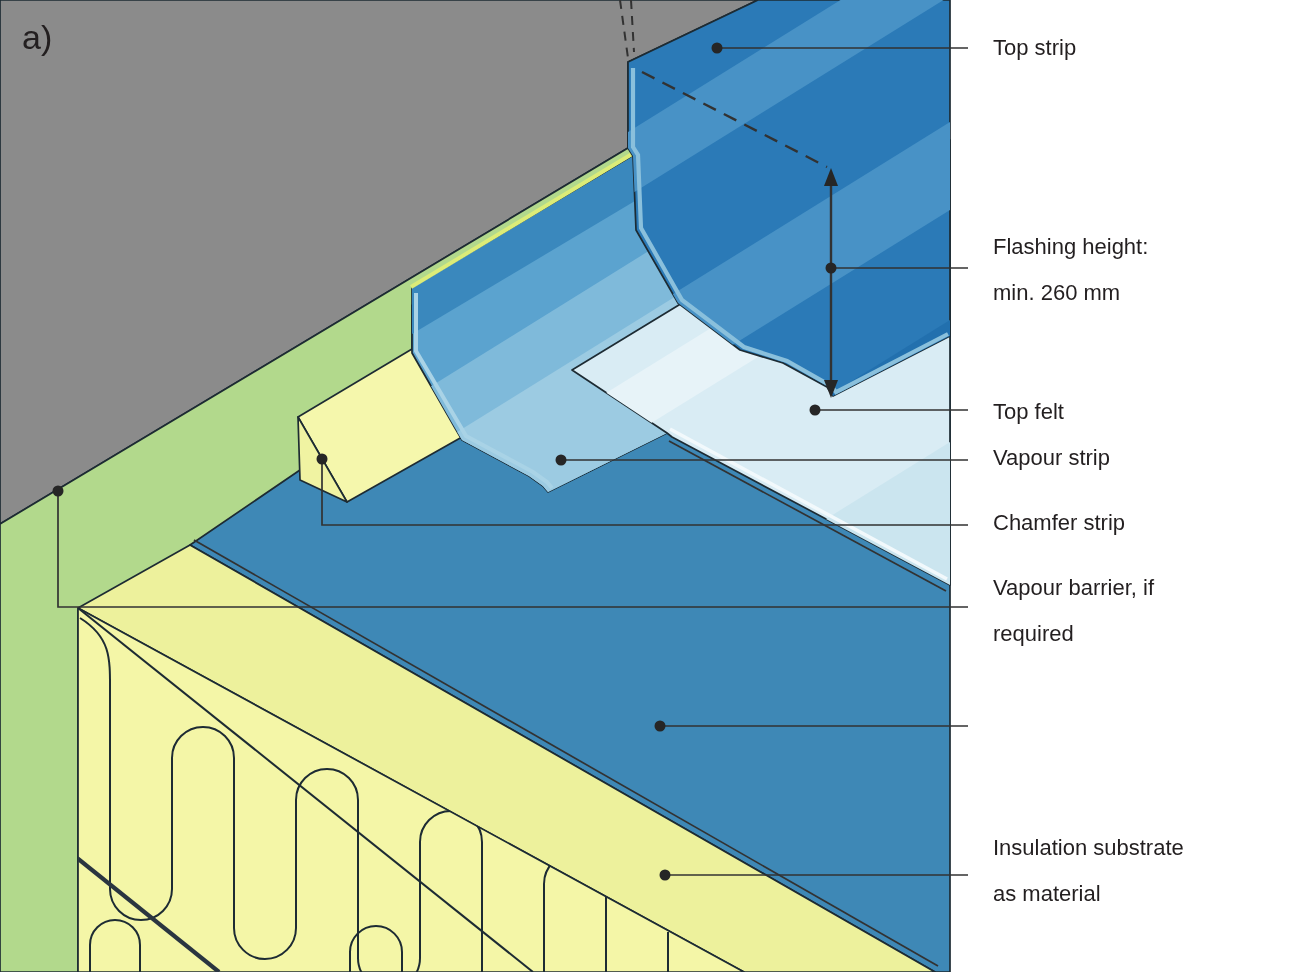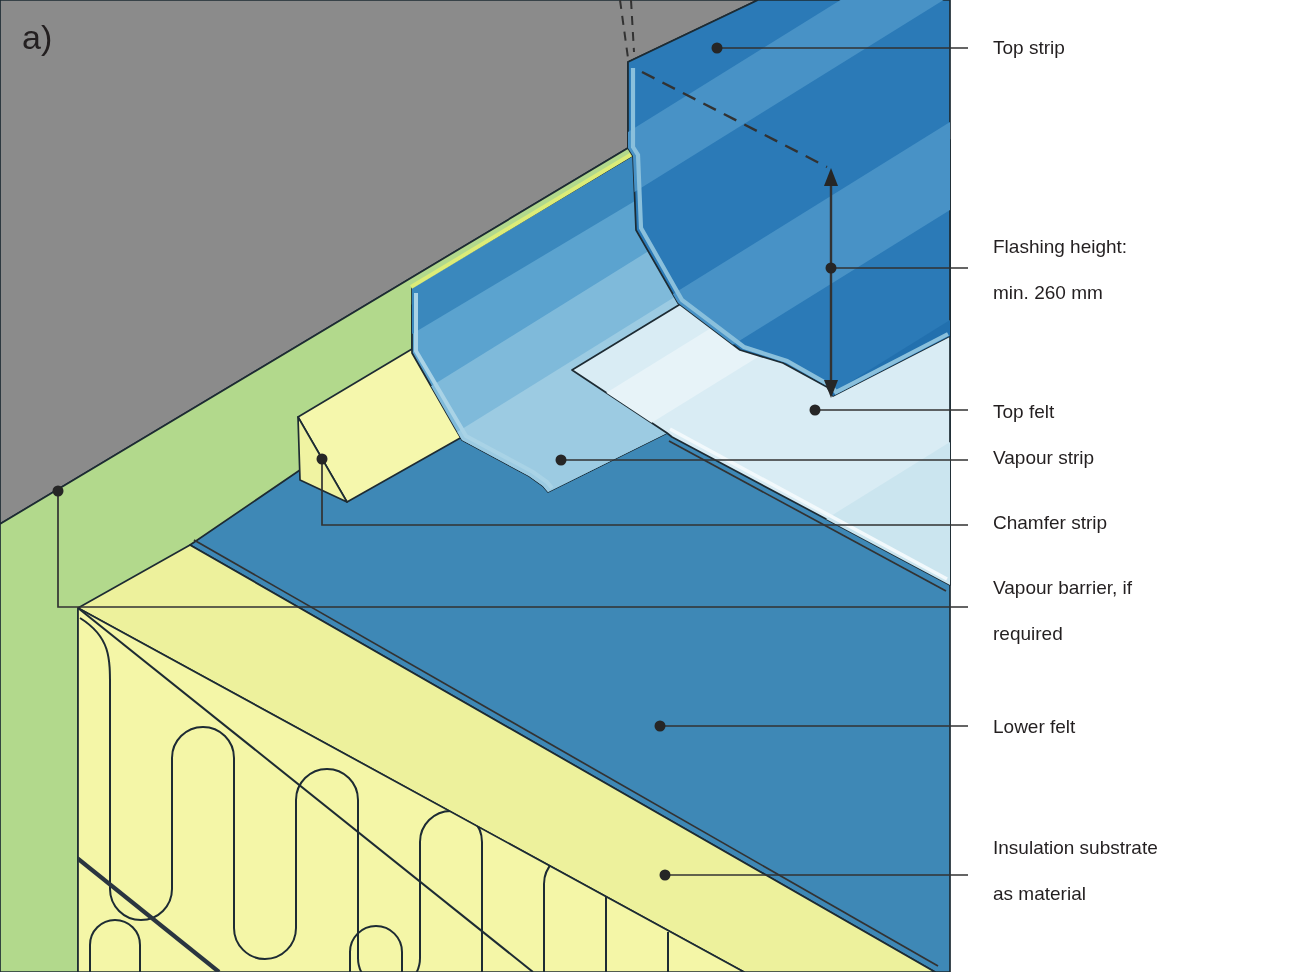--- a/index.html
+++ b/index.html
@@ -6,21 +6,21 @@
   .stage{position:relative;width:1305px;height:972px;background:var(--bg,#fff);overflow:hidden;
          font-family:"Liberation Sans", sans-serif;}
   .stage svg{position:absolute;left:0;top:0;}
   .ol{stroke:var(--outline,#1d2b33);stroke-width:1.7;stroke-linejoin:round;}
   .noline{stroke:none;}
   .callout{stroke:var(--callout,#3a3a3a);stroke-width:1.7;fill:none;}
   .meas{stroke:var(--callout,#2a2a2a);stroke-width:2.4;fill:none;}
   .dash-v{stroke:var(--callout,#2a2a2a);stroke-width:2;stroke-dasharray:9 7;fill:none;}
   .dash-d{stroke:var(--callout,#2a2a2a);stroke-width:2.4;stroke-dasharray:14 9;fill:none;}
   .pattern{stroke:var(--outline,#2a3540);stroke-width:2;fill:none;}
-  .lbl{position:absolute;left:993px;font-size:19px;line-height:46px;color:var(--text,#231f20);
+  .lbl{position:absolute;left:993px;font-size:22px;line-height:46px;color:var(--text,#231f20);
        white-space:nowrap;}
   .fig-label{position:absolute;left:22px;top:18px;font-size:34px;color:var(--text,#231f20);}
 </style>
 </head>
 <body>
 
 <div class="stage">
 
 <svg width="1305" height="972" viewBox="0 0 1305 972">
   <defs>
@@ -140,21 +140,18 @@
 <div class="lbl" style="top:435px">
   <div>Vapour strip</div>
 </div>
 <div class="lbl" style="top:500px">
   <div>Chamfer strip</div>
 </div>
 <div class="lbl" style="top:565px">
   <div>Vapour barrier, if</div>
   <div>required</div>
 </div>
-<div class="lbl" style="top:704px">
-  <div>Lower felt</div>
-</div>
 <div class="lbl" style="top:825px">
   <div>Insulation substrate</div>
   <div>as material</div>
 </div>
 
 </div>
 
 </body></html>

